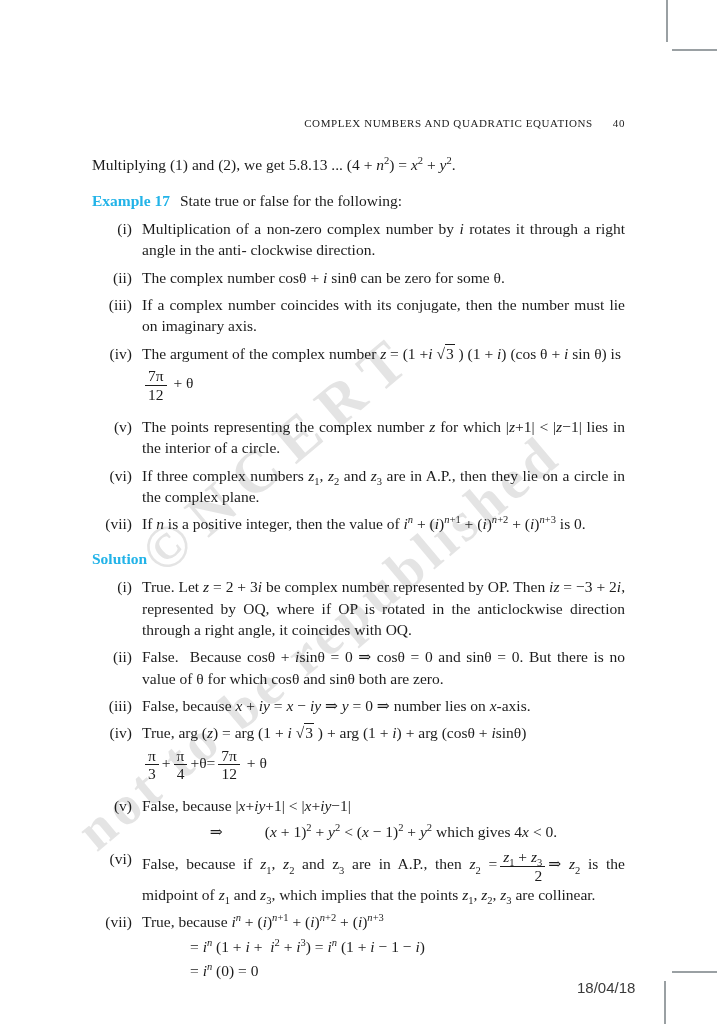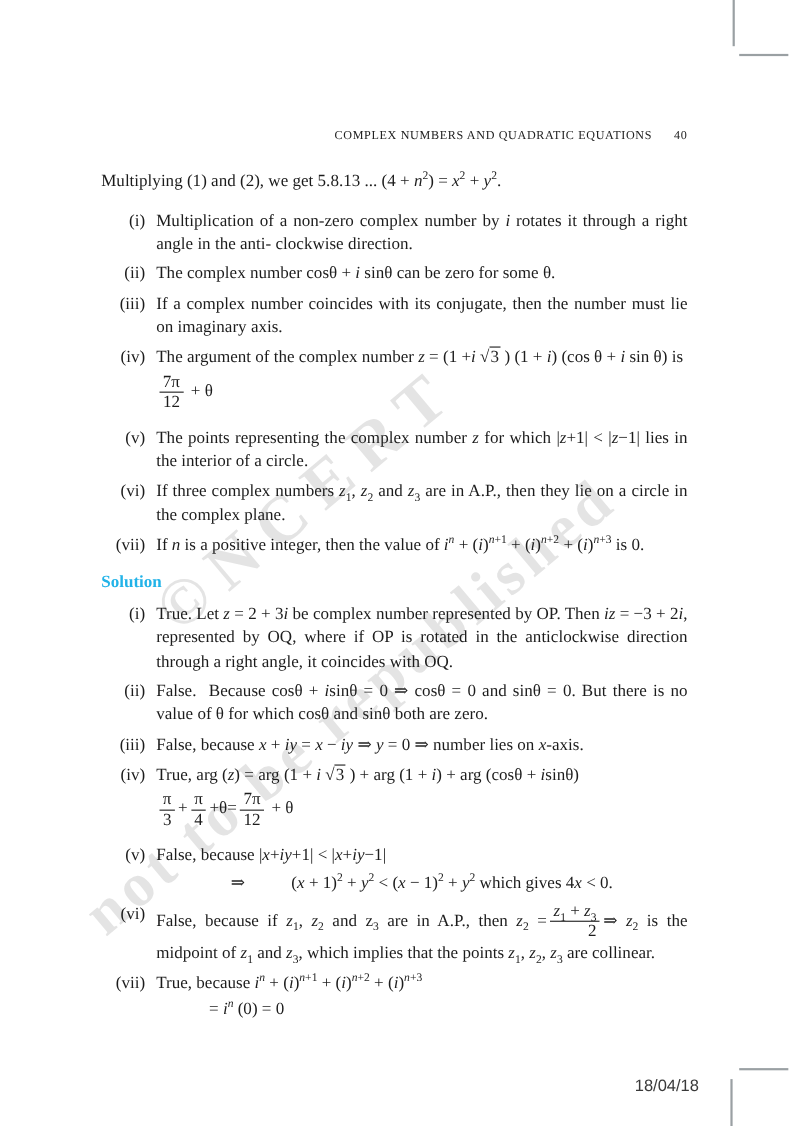--- a/index.html
+++ b/index.html
@@ -66,20 +66,23 @@
 
   <main class="content">
 
     <header class="hdr">
       <span>COMPLEX NUMBERS AND QUADRATIC EQUATIONS</span>
       <span>40</span>
     </header>
 
     <p class="intro">Multiplying (1) and (2), we get 5.8.13 ... (4 + <i>n</i><sup>2</sup>) = <i>x</i><sup>2</sup> + <i>y</i><sup>2</sup>.</p>
 
+    <div class="sechead">
+      <span class="lbl">Example 17</span><span>State true or false for the following:</span>
+    </div>
 
     <div class="row">
       <span class="num">(i)</span>
       <div class="txt">Multiplication of a non-zero complex number by <i>i</i> rotates it through a right angle in the anti- clockwise direction.</div>
     </div>
     <div class="row">
       <span class="num">(ii)</span>
       <div class="txt">The complex number cosθ + <i>i</i> sinθ can be zero for some θ.</div>
     </div>
     <div class="row">
@@ -139,20 +142,21 @@
       </div>
     </div>
     <div class="row">
       <span class="num">(vi)</span>
       <div class="txt">False, because if <i>z</i><sub>1</sub>, <i>z</i><sub>2</sub> and z<sub>3</sub> are in A.P., then <i>z</i><sub>2</sub> =<span class="frac"><span><i>z</i><sub>1</sub> + <i>z</i><sub>3</sub></span><span>2</span></span>⇒ <i>z</i><sub>2</sub> is the midpoint of <i>z</i><sub>1</sub> and <i>z</i><sub>3</sub>, which implies that the points <i>z</i><sub>1</sub>, <i>z</i><sub>2</sub>, <i>z</i><sub>3</sub> are collinear.</div>
     </div>
     <div class="row">
       <span class="num">(vii)</span>
       <div class="txt">
         <div>True, because <i>i</i><sup><i>n</i></sup> + (<i>i</i>)<sup><i>n</i>+1</sup> + (<i>i</i>)<sup><i>n</i>+2</sup> + (<i>i</i>)<sup><i>n</i>+3</sup></div>
+        <div class="contline">= <i>i</i><sup><i>n</i></sup> (1 + <i>i</i> +&nbsp; <i>i</i><sup>2</sup> + <i>i</i><sup>3</sup>) = <i>i</i><sup><i>n</i></sup> (1 + <i>i</i> − 1 − <i>i</i>)</div>
         <div class="contline">= <i>i</i><sup><i>n</i></sup> (0) = 0</div>
       </div>
     </div>
 
   </main>
 
   <div class="slug">18/04/18</div>
 </div>
 
 </body></html>

